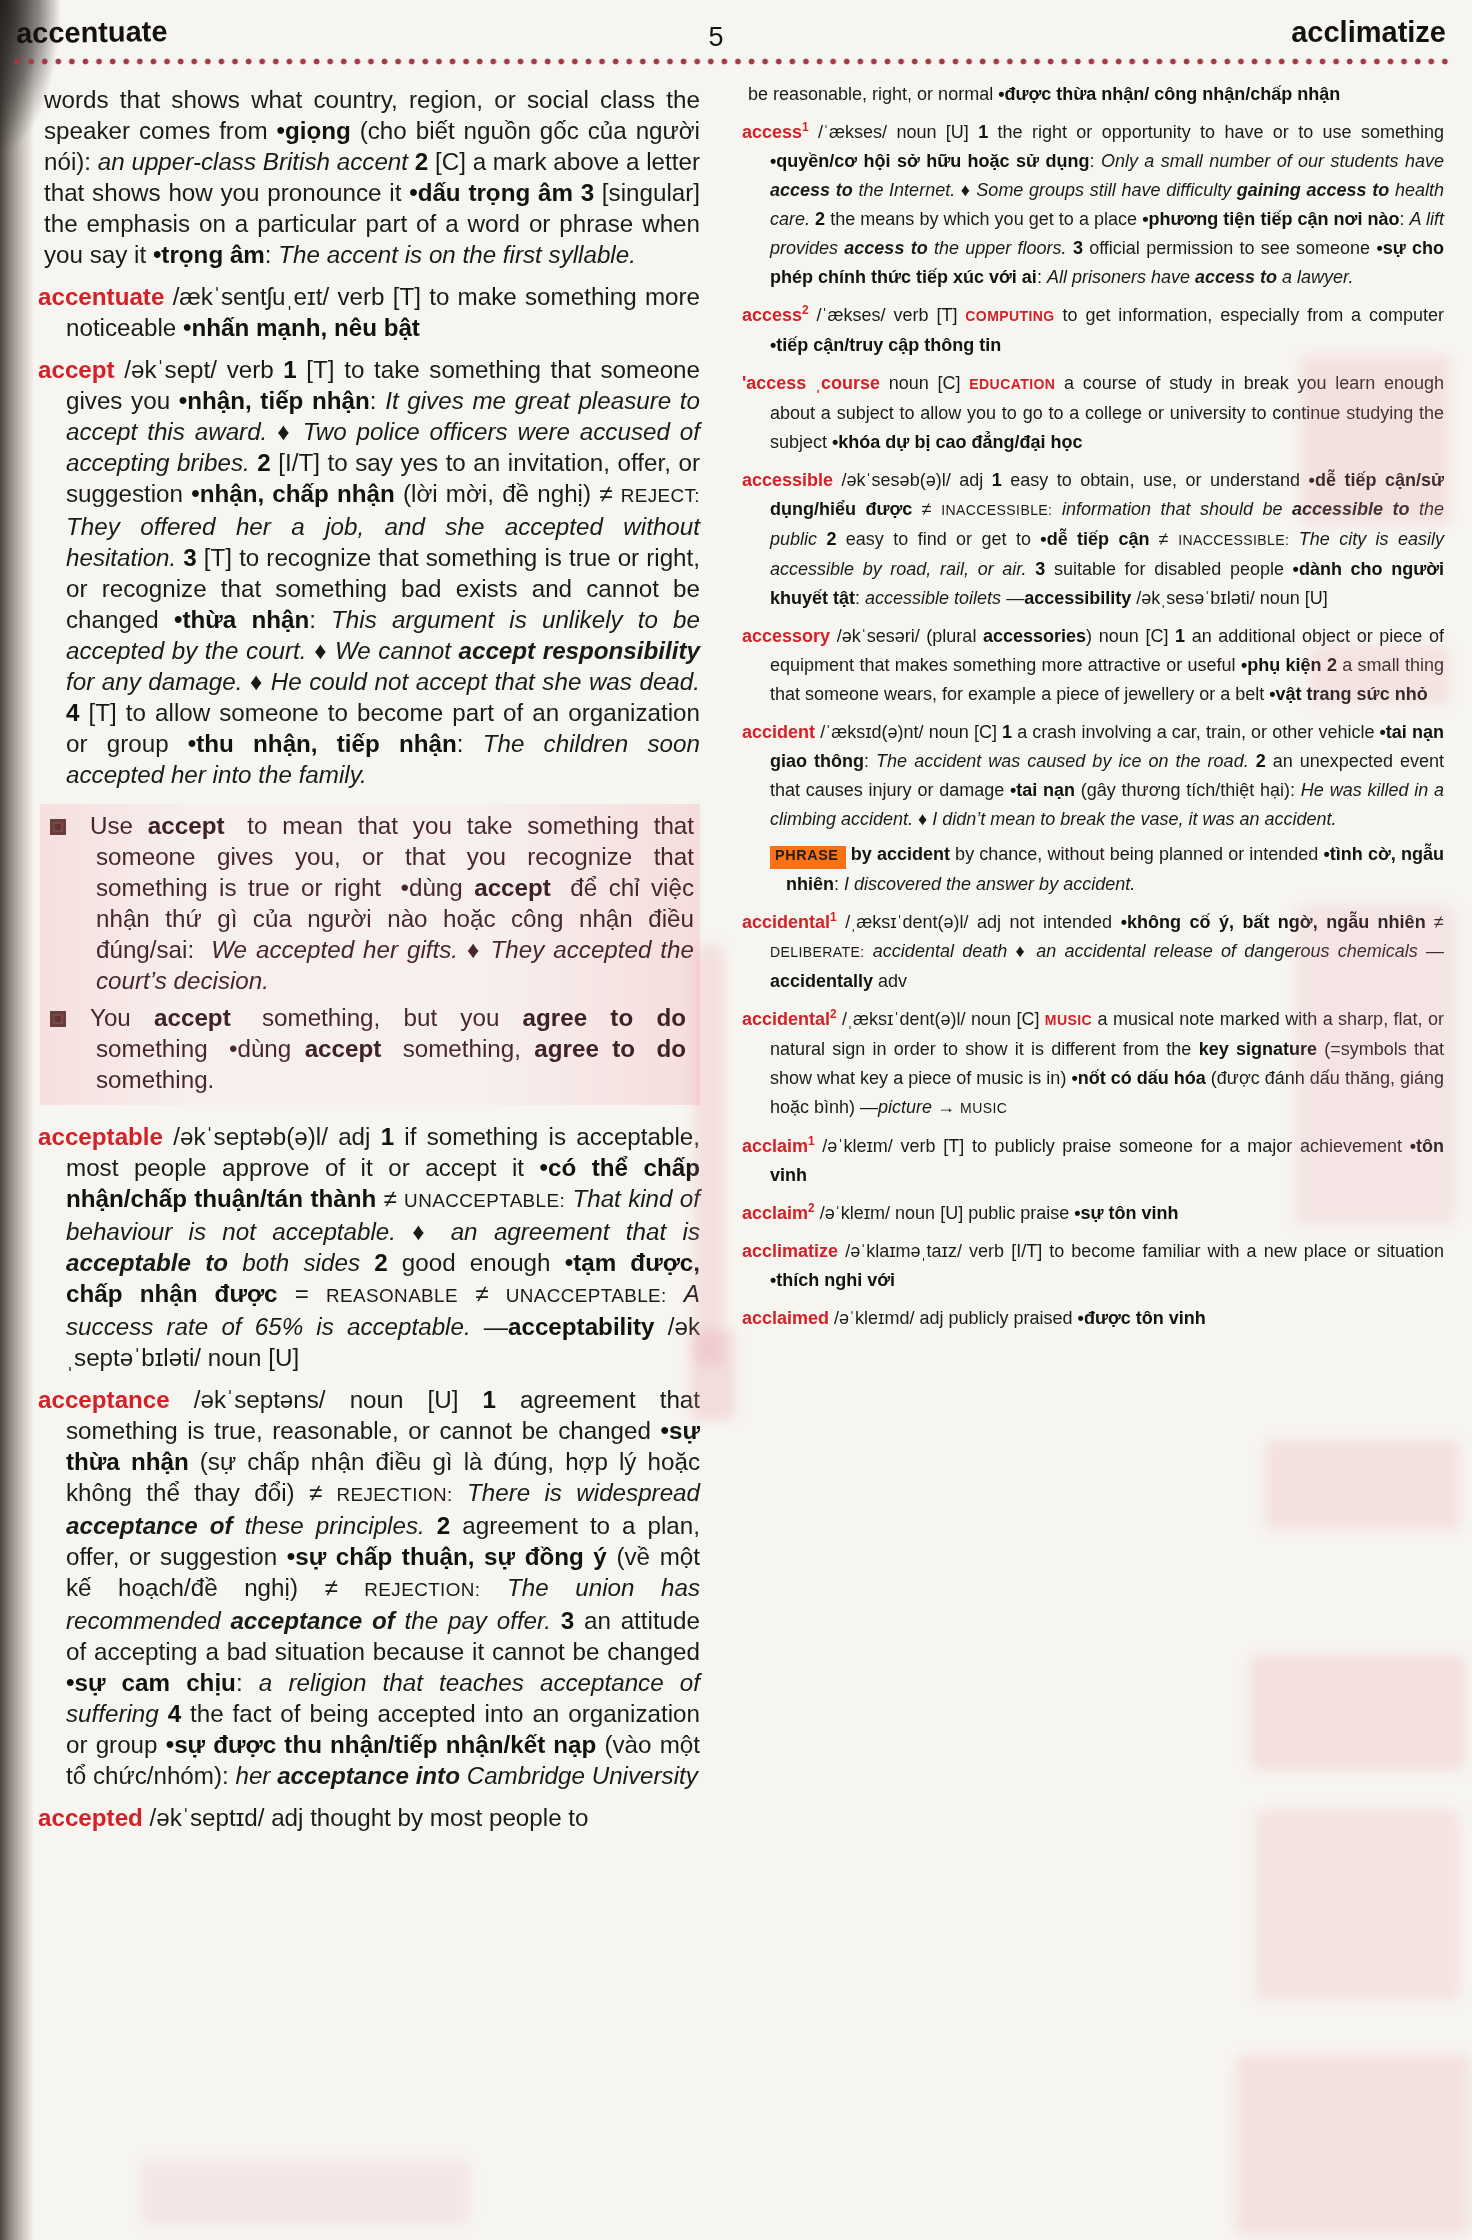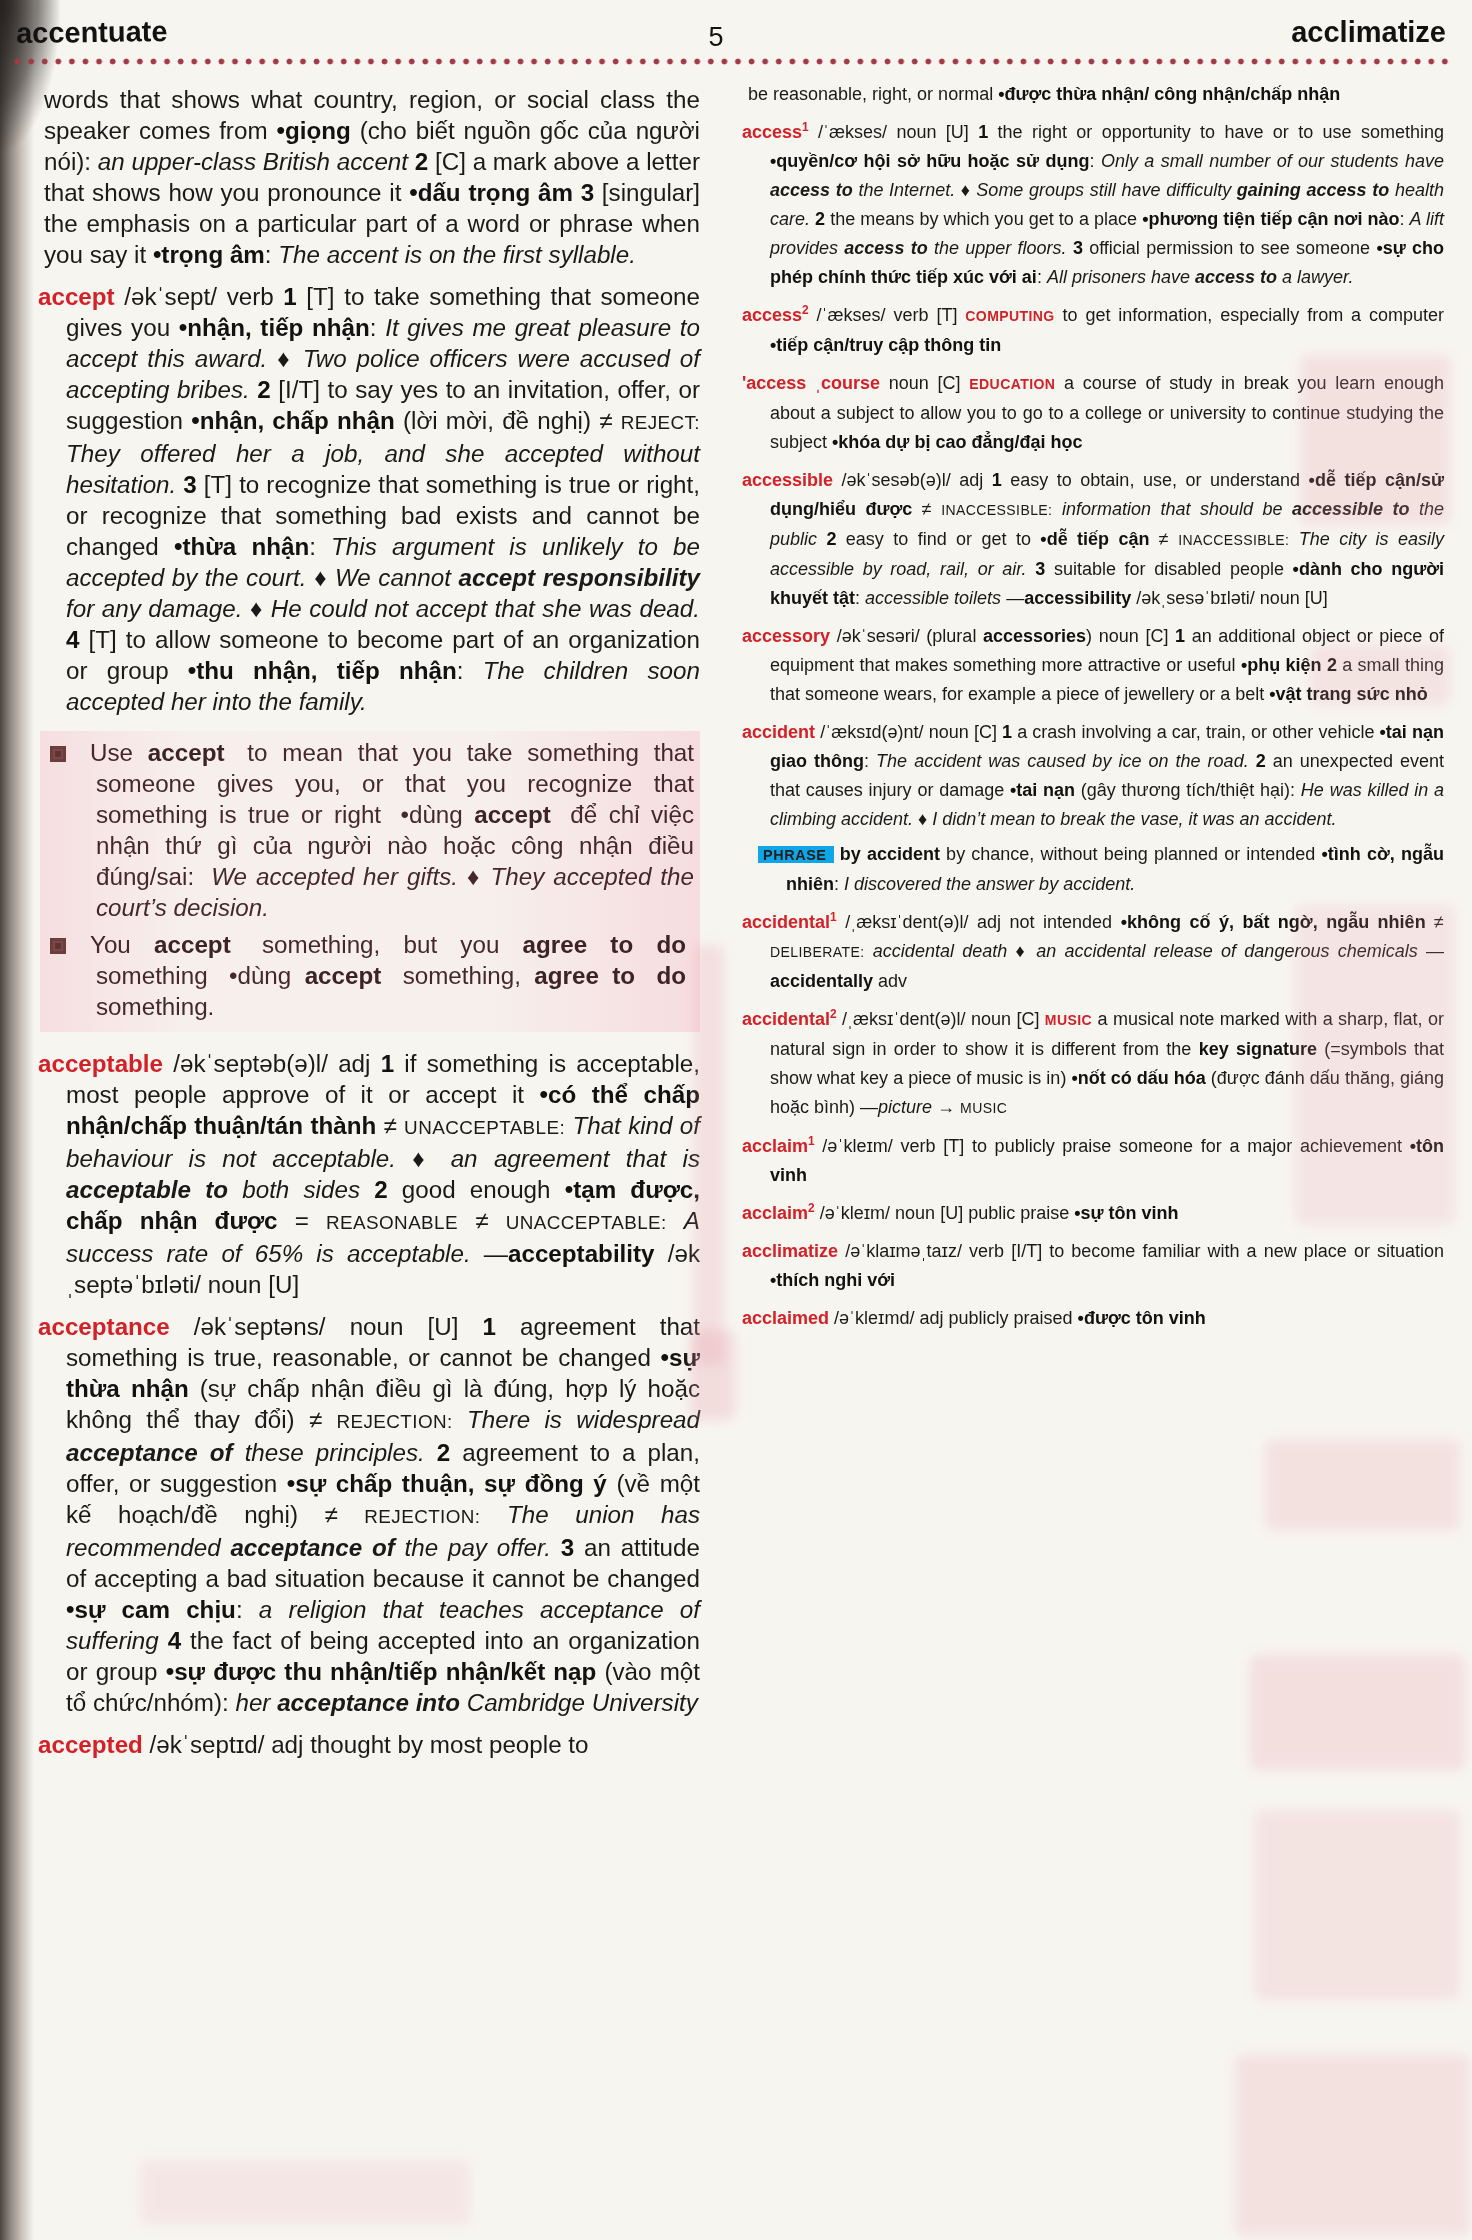--- a/index.html
+++ b/index.html
@@ -33,21 +33,21 @@
   .entry.cont{padding-left:6px;text-indent:0;}
   .phrase-para{padding-left:44px;text-indent:-28px;margin:-3px 0 9px 0;}
   
   .t-hw{color:#d42127;font-weight:bold;margin-top:44px;}
   .t-sup{color:#d42127;font-weight:bold;font-size:0.66em;vertical-align:super;line-height:0;}
   .t-b{font-weight:bold;color:#131210;}
   .t-i{font-style:italic;}
   .t-bi{font-style:italic;font-weight:bold;}
   .t-sc{font-size:0.78em;letter-spacing:0.4px;}
   .t-scr{font-size:0.78em;letter-spacing:0.4px;color:#d42127;font-weight:bold;}
-  .t-phr{background:#0ea5e9;padding:1px 7px 0 5px;font-size:0.8em;font-weight:bold;letter-spacing:0.6px;color:#23201e;}
+  .t-phr{background:#f97316;padding:1px 7px 6px 5px;font-size:0.8em;font-weight:bold;letter-spacing:0.6px;color:#23201e;margin-left:12px;}
   
   .usage-box{margin:14px 0 16px 2px;padding:6px 6px 4px 10px;color:#46282c;
     background:linear-gradient(90deg,rgba(244,187,197,0.38) 0%,rgba(244,187,197,0.10) 22%,rgba(244,187,197,0.10) 68%,rgba(244,187,197,0.42) 100%);}
   .u-item{padding-left:46px;text-indent:-46px;margin-bottom:6px;}
   .u-item .t-b{color:#3d2226;}
   .u-item .t-plain,.u-item .t-i{color:#46282c;margin-left:8px;}
   .sq{display:inline-block;width:16px;height:16px;margin-right:16px;vertical-align:-1px;
     background:#5d3434;box-shadow:inset 0 0 0 3px #6b3d3d, inset 0 0 0 5px #7c4848;}
 </style>
 </head>
@@ -57,20 +57,21 @@
   <div class="gutter"></div>
   <div class="gutter-corner"></div>
 
   <div class="guide guide-left">accentuate</div>
   <div class="page-num">5</div>
   <div class="guide guide-right">acclimatize</div>
   <div class="dot-rule"></div>
 
   <div class="col col-left" id="col-left">
       <div class="entry cont"><span class="t-plain">words that shows what country, region, or social class the speaker comes from </span><span class="t-b">•giọng</span><span class="t-plain"> (cho biết nguồn gốc của người nói): </span><span class="t-i">an upper-class British accent</span><span class="t-plain"> </span><span class="t-b">2</span><span class="t-plain"> [C] a mark above a letter that shows how you pronounce it </span><span class="t-b">•dấu trọng âm</span><span class="t-plain"> </span><span class="t-b">3</span><span class="t-plain"> [singular] the emphasis on a particular part of a word or phrase when you say it </span><span class="t-b">•trọng âm</span><span class="t-plain">: </span><span class="t-i">The accent is on the first syllable.</span></div>
+      <div class="entry"><span class="t-hw">accentuate</span><span class="t-plain"> /ækˈsentʃuˌeɪt/ verb [T] to make something more noticeable </span><span class="t-b">•nhấn mạnh, nêu bật</span></div>
       <div class="entry"><span class="t-hw">accept</span><span class="t-plain"> /əkˈsept/ verb </span><span class="t-b">1</span><span class="t-plain"> [T] to take something that someone gives you </span><span class="t-b">•nhận, tiếp nhận</span><span class="t-plain">: </span><span class="t-i">It gives me great pleasure to accept this award. ♦ Two police officers were accused of accepting bribes. </span><span class="t-b">2</span><span class="t-plain"> [I/T] to say yes to an invitation, offer, or suggestion </span><span class="t-b">•nhận, chấp nhận</span><span class="t-plain"> (lời mời, đề nghị) ≠ </span><span class="t-sc">REJECT:</span><span class="t-plain"> </span><span class="t-i">They offered her a job, and she accepted without hesitation. </span><span class="t-b">3</span><span class="t-plain"> [T] to recognize that something is true or right, or recognize that something bad exists and cannot be changed </span><span class="t-b">•thừa nhận</span><span class="t-plain">: </span><span class="t-i">This argument is unlikely to be accepted by the court. ♦ We cannot </span><span class="t-bi">accept responsibility</span><span class="t-i"> for any damage. ♦ He could not accept that she was dead. </span><span class="t-b">4</span><span class="t-plain"> [T] to allow someone to become part of an organization or group </span><span class="t-b">•thu nhận, tiếp nhận</span><span class="t-plain">: </span><span class="t-i">The children soon accepted her into the family.</span></div>
       <div class="usage-box">
         <div class="u-item"><span class="sq"></span><span class="t-plain">Use </span><span class="t-b">accept</span><span class="t-plain"> to mean that you take something that someone gives you, or that you recognize that something is true or right </span><span class="t-plain">•dùng </span><span class="t-b">accept</span><span class="t-plain"> để chỉ việc nhận thứ gì của người nào hoặc công nhận điều đúng/sai: </span><span class="t-i">We accepted her gifts. ♦ They accepted the court’s decision.</span></div>
         <div class="u-item"><span class="sq"></span><span class="t-plain">You </span><span class="t-b">accept</span><span class="t-plain"> something, but you </span><span class="t-b">agree to do</span><span class="t-plain"> something </span><span class="t-plain">•dùng </span><span class="t-b">accept</span><span class="t-plain"> something, </span><span class="t-b">agree to</span><span class="t-plain"> </span><span class="t-b">do</span><span class="t-plain"> something.</span></div>
       </div>
       <div class="entry"><span class="t-hw">acceptable</span><span class="t-plain"> /əkˈseptəb(ə)l/ adj </span><span class="t-b">1</span><span class="t-plain"> if something is acceptable, most people approve of it or accept it </span><span class="t-b">•có thể chấp nhận/chấp thuận/tán thành</span><span class="t-plain"> ≠ </span><span class="t-sc">UNACCEPTABLE:</span><span class="t-plain"> </span><span class="t-i">That kind of behaviour is not acceptable. ♦ an agreement that is </span><span class="t-bi">acceptable to</span><span class="t-i"> both sides </span><span class="t-b">2</span><span class="t-plain"> good enough </span><span class="t-b">•tạm được, chấp nhận được</span><span class="t-plain"> = </span><span class="t-sc">REASONABLE</span><span class="t-plain"> ≠ </span><span class="t-sc">UNACCEPTABLE:</span><span class="t-plain"> </span><span class="t-i">A success rate of 65% is acceptable.</span><span class="t-plain"> —</span><span class="t-b">acceptability</span><span class="t-plain"> /əkˌseptəˈbɪləti/ noun [U]</span></div>
       <div class="entry"><span class="t-hw">acceptance</span><span class="t-plain"> /əkˈseptəns/ noun [U] </span><span class="t-b">1</span><span class="t-plain"> agreement that something is true, reasonable, or cannot be changed </span><span class="t-b">•sự thừa nhận</span><span class="t-plain"> (sự chấp nhận điều gì là đúng, hợp lý hoặc không thể thay đổi) ≠ </span><span class="t-sc">REJECTION:</span><span class="t-plain"> </span><span class="t-i">There is widespread </span><span class="t-bi">acceptance of</span><span class="t-i"> these principles. </span><span class="t-b">2</span><span class="t-plain"> agreement to a plan, offer, or suggestion </span><span class="t-b">•sự chấp thuận, sự đồng ý</span><span class="t-plain"> (về một kế hoạch/đề nghị) ≠ </span><span class="t-sc">REJECTION:</span><span class="t-plain"> </span><span class="t-i">The union has recommended </span><span class="t-bi">acceptance of</span><span class="t-i"> the pay offer. </span><span class="t-b">3</span><span class="t-plain"> an attitude of accepting a bad situation because it cannot be changed </span><span class="t-b">•sự cam chịu</span><span class="t-plain">: </span><span class="t-i">a religion that teaches acceptance of suffering </span><span class="t-b">4</span><span class="t-plain"> the fact of being accepted into an organization or group </span><span class="t-b">•sự được thu nhận/tiếp nhận/kết nạp</span><span class="t-plain"> (vào một tổ chức/nhóm): </span><span class="t-i">her </span><span class="t-bi">acceptance into</span><span class="t-i"> Cambridge University</span></div>
       <div class="entry"><span class="t-hw">accepted</span><span class="t-plain"> /əkˈseptɪd/ adj thought by most people to</span></div>
     </div>
   <div class="col col-right" id="col-right">

